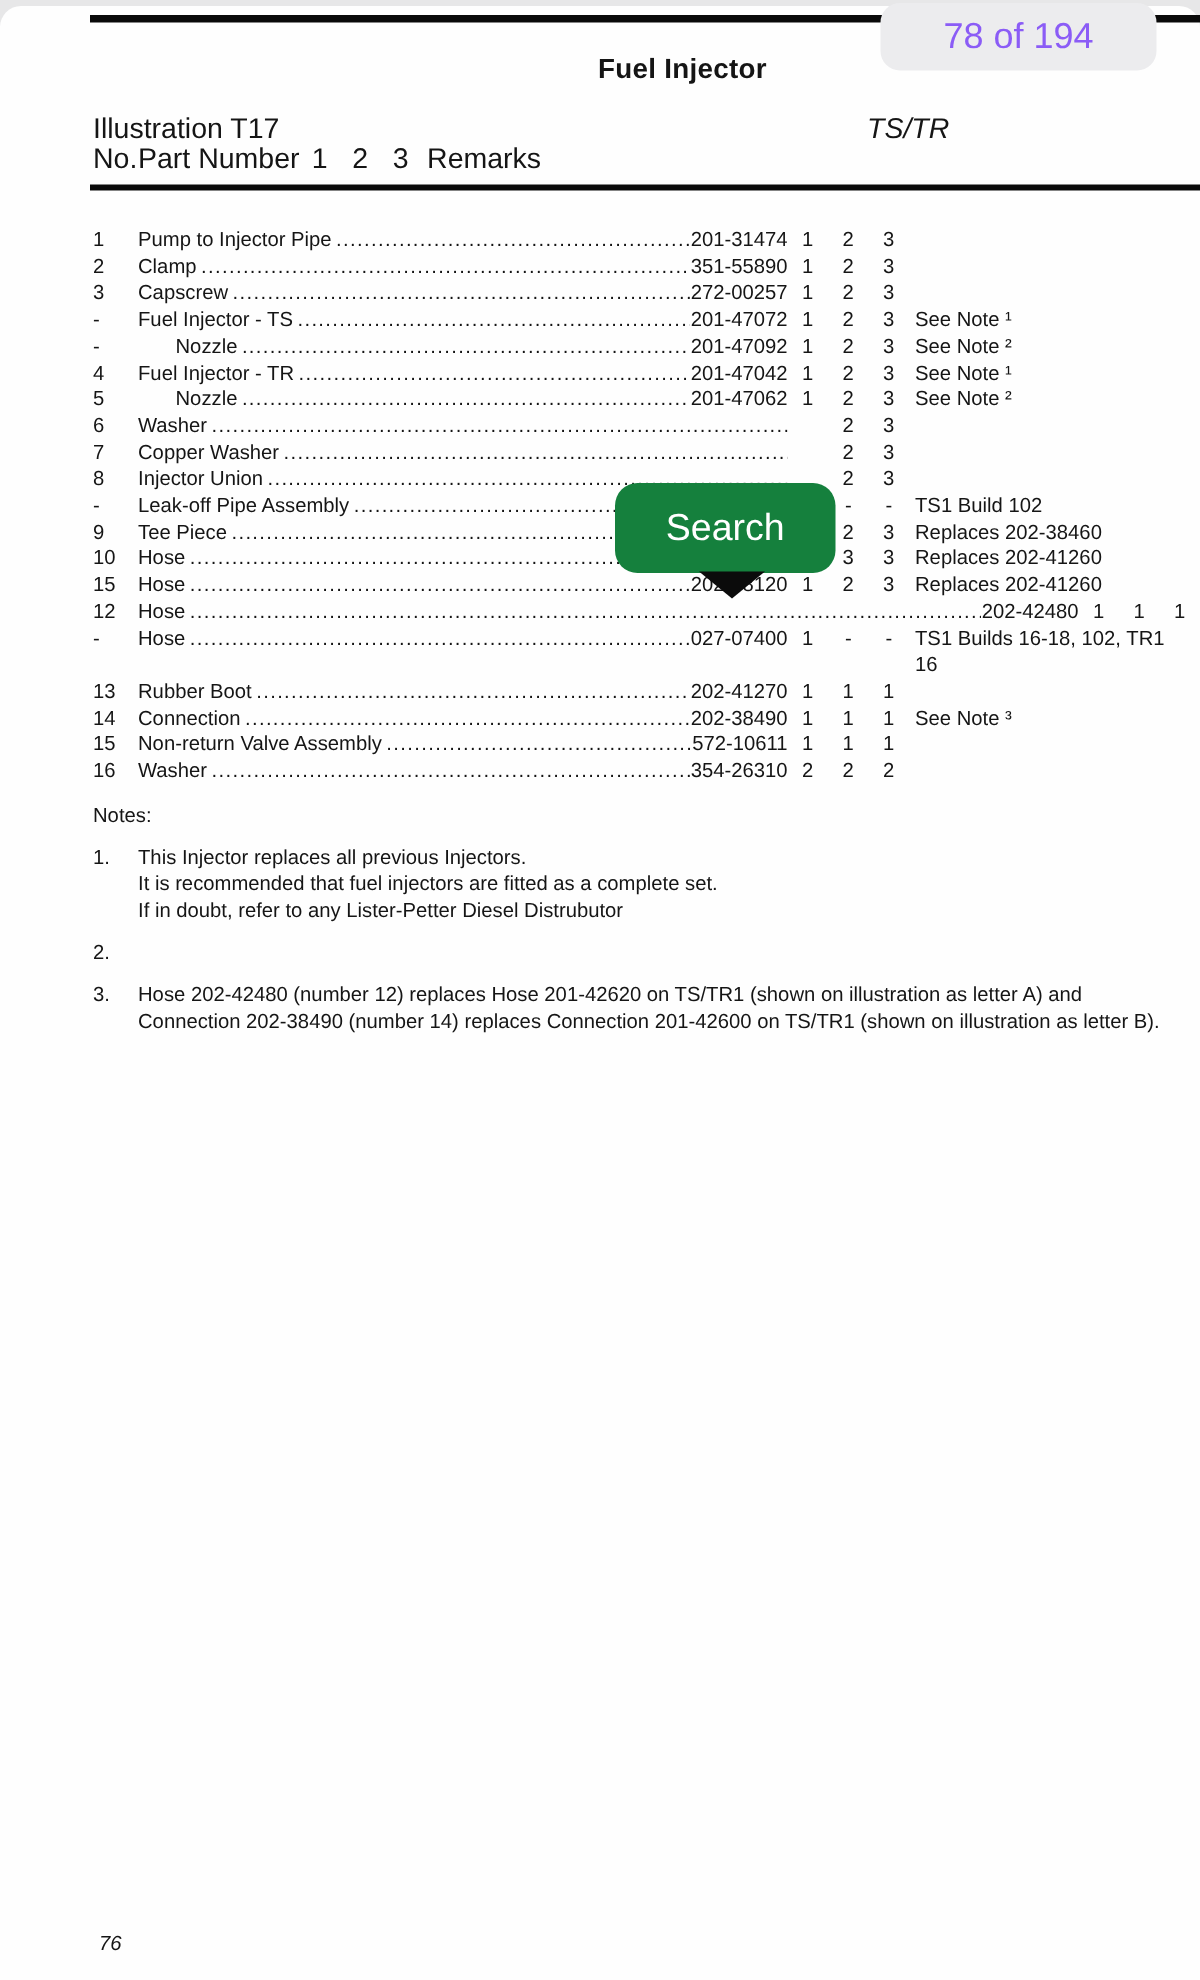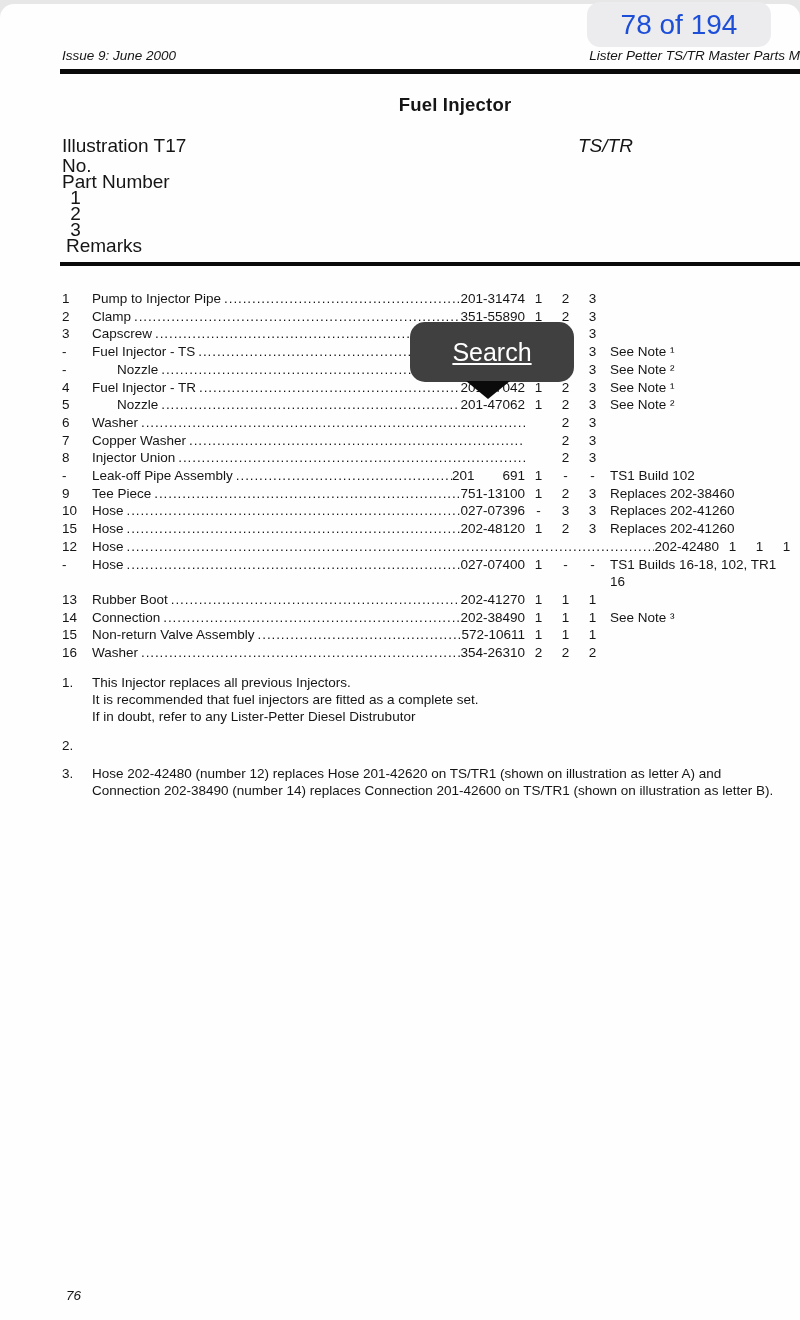--- a/index.html
+++ b/index.html
@@ -13,64 +13,60 @@
     background:#fefefe;border-radius:14px 14px 0 0;
   }
   .hdr{display:flex;margin:44px 0 0 62px;font-size:13.5px;line-height:15px;font-style:italic;}
   .hdr-right{margin-left:auto;white-space:nowrap;}
   .rule-thick{height:5px;background:#0a0a0a;margin:6px 0 0 60px;}
   .rule-thin{height:4px;background:#0a0a0a;margin:8px 0 0 60px;}
   .title{margin:20px 0 0 62px;width:786px;text-align:center;font-size:18.5px;font-weight:bold;letter-spacing:.2px;}
   .thead{margin:22px 0 0 62px;font-size:19px;line-height:16px;}
   .thead-l1{position:relative;}
   .tstr{position:absolute;left:516px;font-style:italic;}
-  .thead-l2{margin-top:4px;flex-direction:column;}
+  .thead-l2{margin-top:4px;}
   .prow{display:flex;align-items:flex-start;}
   .c-no{width:30px;flex:none;}
   .c-desc{flex:none;padding-right:3px;white-space:nowrap;}
   .c-desc.indent{padding-left:25px;}
   .c-desc-fill{flex:1;}
   .c-dots{flex:1;overflow:hidden;white-space:nowrap;letter-spacing:.9px;}
   .c-part{flex:none;text-align:right;white-space:nowrap;}
   .pgap{display:inline-block;width:28px;}
   .c-n{width:27px;flex:none;text-align:center;}
   .c-rem{width:190px;flex:none;padding-left:4px;white-space:pre;overflow:visible;}
   .rows{margin:24px 0 0 62px;font-size:13.5px;line-height:17.7px;}
   .notes{margin:12px 0 0 62px;font-size:13.5px;line-height:17.3px;}
   .note{display:flex;margin-top:11px;}
   .note-num{width:30px;flex:none;}
   .note-text{white-space:pre;overflow:visible;}
   .pageno{position:absolute;left:66px;top:1284px;font-size:13.5px;font-style:italic;}
   .pill{
     position:absolute;left:587px;top:2px;width:184px;height:45px;
     background:#ececee;border-radius:13px;z-index:5;
     display:flex;align-items:center;justify-content:center;
-    font-size:28px;color:#1d4ed8;
+    font-size:24px;color:#8b5cf6;
   }
   .callout{
-    position:absolute;left:410px;top:322px;width:164px;height:60px;
-    background:#404040;border-radius:15px;z-index:4;cursor:pointer;
+    position:absolute;left:410px;top:322px;width:147px;height:60px;
+    background:#15803d;border-radius:15px;z-index:4;cursor:pointer;
     display:flex;align-items:center;justify-content:center;
-    color:#fff;font-size:25px;text-decoration:underline;
+    color:#fff;font-size:25px;
   }
   .tail{
     position:absolute;top:59px;left:56px;width:0;height:0;
     border-left:22px solid transparent;border-right:22px solid transparent;
     border-top:18px solid #0b0b0b;
   }
 </style>
 </head>
 <body>
 
 <div class="page">
 
-  <div class="hdr">
-    <span>Issue 9: June 2000</span>
-    <span class="hdr-right">Lister Petter TS/TR Master Parts M</span>
-  </div>
   <div class="rule-thick"></div>
 
   <div class="title">Fuel Injector</div>
 
   <div class="thead">
     <div class="thead-l1">
       <span>Illustration T17</span>
       <span class="tstr">TS/TR</span>
     </div>
     <div class="prow thead-l2">
@@ -281,20 +277,21 @@
         <span class="c-dots">....................................................................................................................................................................................</span>
         <span class="c-part">354-26310</span>
         <span class="c-n">2</span>
         <span class="c-n">2</span>
         <span class="c-n">2</span>
         <span class="c-rem"></span>
       </div>
     </div>
 
   <div class="notes">
+    <div>Notes:</div>
     <div>
         <div class="note">
           <span class="note-num">1.</span>
           <span class="note-text">This Injector replaces all previous Injectors.
 It is recommended that fuel injectors are fitted as a complete set.
 If in doubt, refer to any Lister-Petter Diesel Distrubutor</span>
         </div>
         <div class="note">
           <span class="note-num">2.</span>
         </div>

